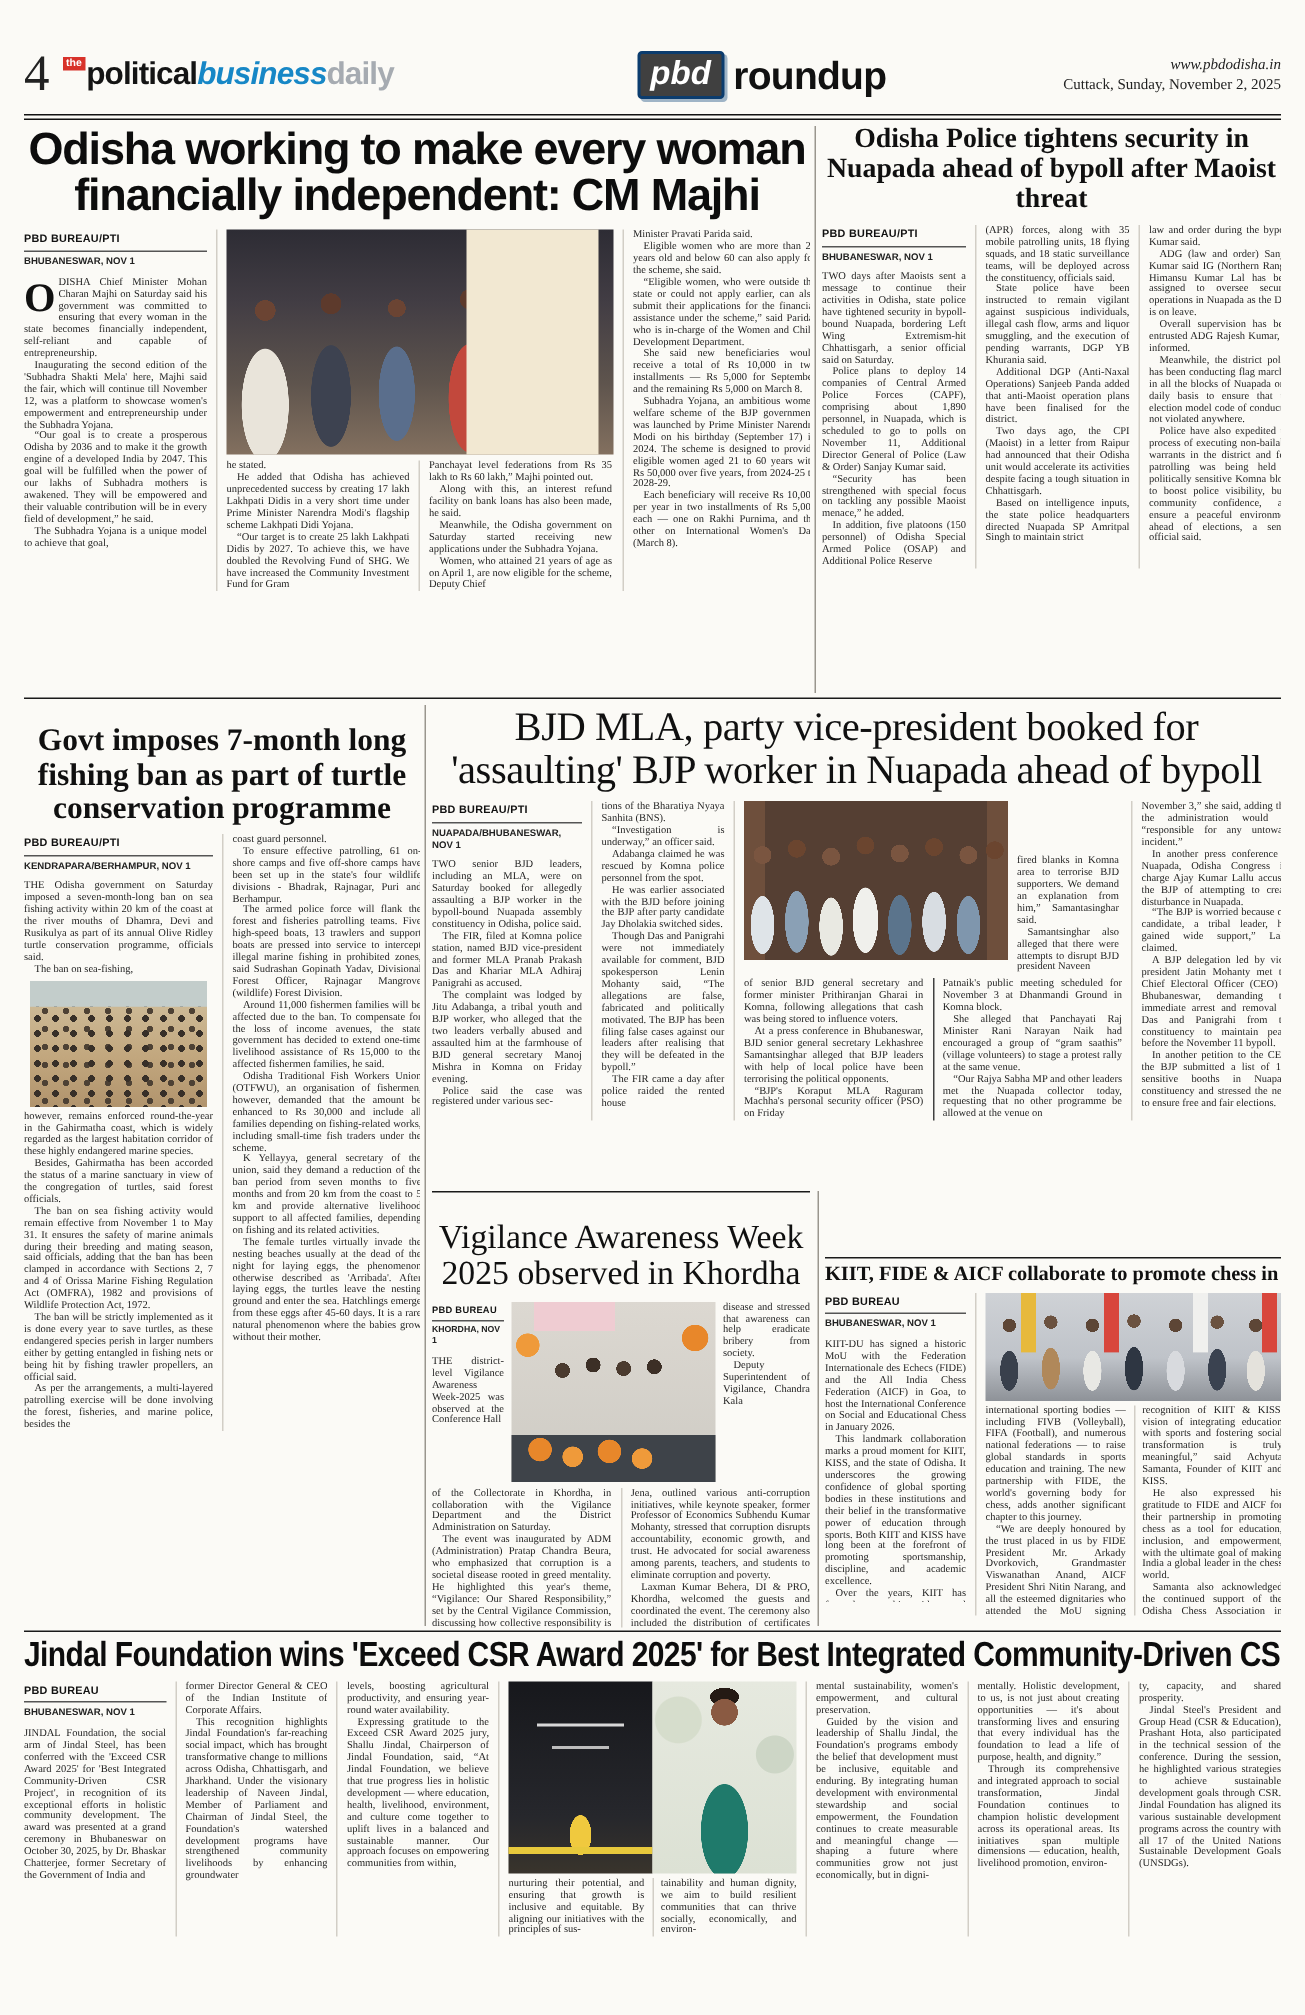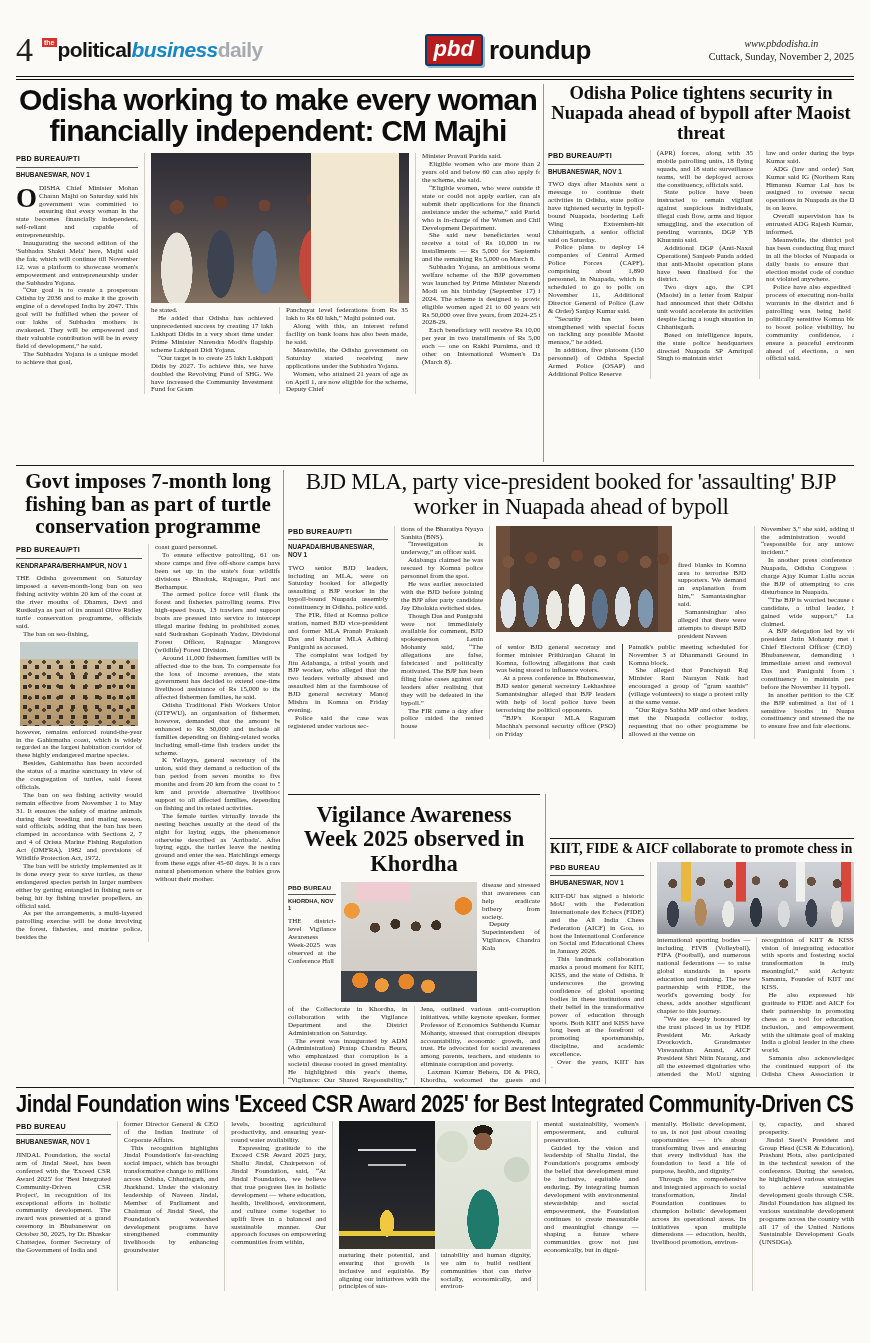--- a/index.html
+++ b/index.html
@@ -9,25 +9,25 @@
   
   .masthead{position:absolute;left:16px;right:16px;top:24px;height:52px;
             border-bottom:4px double #111;display:flex;align-items:center;justify-content:space-between;}
   .mast-left{display:flex;align-items:center;gap:9px;}
   .page-num{font:400 34px/1 "Liberation Serif",serif;color:#222;}
   .logo{font-family:"Liberation Sans",sans-serif;font-weight:800;font-size:21px;letter-spacing:-0.6px;}
   .logo .the{display:inline-block;background:#d8322a;color:#fff;font-size:7px;font-weight:700;
              padding:1px 2px;vertical-align:top;margin-right:1px;letter-spacing:0;}
   .logo .pol{color:#141414;} .logo .bus{color:#1787c6;font-style:italic;} .logo .dai{color:#a6abb1;}
   .mast-center{display:flex;align-items:center;gap:6px;}
-  .pbd-box{background:#b91c1c;border:2px solid #0b3c6e;border-radius:3px;color:#fff;
+  .pbd-box{background:#404040;border:2px solid #0b3c6e;border-radius:3px;color:#fff;
            font:italic 800 22px/1 "Liberation Sans",sans-serif;padding:2px 7px 4px 7px;
            box-shadow:2px 2px 0 #9fb4c6;margin-left:44px;}
   .roundup{font:800 26px/1 "Liberation Sans",sans-serif;color:#111;letter-spacing:-0.5px;}
-  .mast-right{text-align:center;font-size:10px;line-height:1.3;color:#222;}
+  .mast-right{text-align:right;font-size:10px;line-height:1.3;color:#222;}
   .mast-right .site{font-style:italic;}
   
   .hl-sans{font-family:"Liberation Sans",sans-serif;font-weight:800;text-align:center;
            color:#0d0d0d;letter-spacing:-0.8px;line-height:1.04;}
   .hl-serif{font-family:"Liberation Serif",serif;text-align:center;color:#101010;line-height:1.08;}
   
   .byline{font:700 7.2px/1.2 "Liberation Sans",sans-serif;letter-spacing:.2px;color:#111;
           border-bottom:1px solid #555;padding:2px 0 3px 0;margin-bottom:3px;}
   .datesub{font:700 6.4px/1.2 "Liberation Sans",sans-serif;color:#222;margin-bottom:6px;}
   
@@ -212,21 +212,21 @@
     <div class="bcol" style="width:96px;flex:none;max-height:318px;">law and order during the bypoll, Kumar said.
  ADG (law and order) Sanjay Kumar said IG (Northern Range) Himansu Kumar Lal has been assigned to oversee security operations in Nuapada as the DIG is on leave.
  Overall supervision has been entrusted ADG Rajesh Kumar, he informed.
  Meanwhile, the district police has been conducting flag marches in all the blocks of Nuapada on a daily basis to ensure that the election model code of conduct is not violated anywhere.
  Police have also expedited the process of executing non-bailable warrants in the district and foot patrolling was being held at politically sensitive Komna block to boost police visibility, build community confidence, and ensure a peaceful environment ahead of elections, a senior official said.</div>
   </div>
 </div>
 
 <div class="rule-h" style="top:465px;"></div>
 
-<div class="art" style="left:16px;top:470px;width:264px;height:614px;">
+<div class="art" style="left:16px;top:482px;width:264px;height:614px;">
   <div class="hl-serif" style="font-size:21px;font-weight:700;">Govt imposes 7-month long fishing ban as part of turtle conservation programme</div>
   <div class="cols" style="margin-top:6px;">
     <div style="width:126px;flex:none;">
       <div class="byline">PBD BUREAU/PTI</div>
       <div class="datesub">KENDRAPARA/BERHAMPUR, NOV 1</div>
       <div class="bcol">THE Odisha government on Saturday imposed a seven-month-long ban on sea fishing activity within 20 km of the coast at the river mouths of Dhamra, Devi and Rusikulya as part of its annual Olive Ridley turtle conservation programme, officials said.
  The ban on sea-fishing,</div>
       <div class="photo turtle-photo"></div>
       <div class="bcol" style="max-height:330px;">however, remains enforced round-the-year in the Gahirmatha coast, which is widely regarded as the largest habitation corridor of these highly endangered marine species.
  Besides, Gahirmatha has been accorded the status of a marine sanctuary in view of the congregation of turtles, said forest officials.
@@ -240,21 +240,21 @@
  Around 11,000 fishermen families will be affected due to the ban. To compensate for the loss of income avenues, the state government has decided to extend one-time livelihood assistance of Rs 15,000 to the affected fishermen families, he said.
  Odisha Traditional Fish Workers Union (OTFWU), an organisation of fishermen, however, demanded that the amount be enhanced to Rs 30,000 and include all families depending on fishing-related works, including small-time fish traders under the scheme.
  K Yellayya, general secretary of the union, said they demand a reduction of the ban period from seven months to five months and from 20 km from the coast to 5 km and provide alternative livelihood support to all affected families, depending on fishing and its related activities.
  The female turtles virtually invade the nesting beaches usually at the dead of the night for laying eggs, the phenomenon otherwise described as 'Arribada'. After laying eggs, the turtles leave the nesting ground and enter the sea. Hatchlings emerge from these eggs after 45-60 days. It is a rare natural phenomenon where the babies grow without their mother.</div>
   </div>
 </div>
 
 <div class="rule-v" style="left:283px;top:470px;height:614px;"></div>
 
 <div class="art" style="left:288px;top:470px;width:566px;height:360px;">
-  <div class="hl-serif" style="font-size:23px;font-weight:400;letter-spacing:-0.3px;">BJD MLA, party vice-president booked for 'assaulting' BJP worker in Nuapada ahead of bypoll</div>
+  <div class="hl-serif" style="font-size:27px;font-weight:400;letter-spacing:-0.3px;">BJD MLA, party vice-president booked for 'assaulting' BJP worker in Nuapada ahead of bypoll</div>
   <div class="cols" style="margin-top:6px;">
     <div style="width:100px;flex:none;">
       <div class="byline">PBD BUREAU/PTI</div>
       <div class="datesub">NUAPADA/BHUBANESWAR, NOV 1</div>
       <div class="bcol" style="max-height:212px;">TWO senior BJD leaders, including an MLA, were on Saturday booked for allegedly assaulting a BJP worker in the bypoll-bound Nuapada assembly constituency in Odisha, police said.
  The FIR, filed at Komna police station, named BJD vice-president and former MLA Pranab Prakash Das and Khariar MLA Adhiraj Panigrahi as accused.
  The complaint was lodged by Jitu Adabanga, a tribal youth and BJP worker, who alleged that the two leaders verbally abused and assaulted him at the farmhouse of BJD general secretary Manoj Mishra in Komna on Friday evening.
  Police said the case was registered under various sec-</div>
     </div>
     <div class="bcol" style="width:82px;flex:none;max-height:252px;">tions of the Bharatiya Nyaya Sanhita (BNS).
@@ -280,21 +280,21 @@
     </div>
     <div class="bcol" style="width:100px;flex:none;max-height:292px;">November 3,” she said, adding that the administration would be “responsible for any untoward incident.”
  In another press conference at Nuapada, Odisha Congress in-charge Ajay Kumar Lallu accused the BJP of attempting to create disturbance in Nuapada.
  “The BJP is worried because our candidate, a tribal leader, has gained wide support,” Lallu claimed.
  A BJP delegation led by vice-president Jatin Mohanty met the Chief Electoral Officer (CEO) in Bhubaneswar, demanding the immediate arrest and removal of Das and Panigrahi from the constituency to maintain peace before the November 11 bypoll.
  In another petition to the CEO, the BJP submitted a list of 108 sensitive booths in Nuapada constituency and stressed the need to ensure free and fair elections.</div>
   </div>
 </div>
 
 <div class="art" style="left:288px;top:794px;width:252px;height:290px;border-top:1px solid #1a1a1a;">
-  <div class="hl-serif" style="font-size:22.5px;font-weight:700;margin-top:8px;">Vigilance Awareness Week 2025 observed in Khordha</div>
+  <div class="hl-serif" style="font-size:22.5px;font-weight:400;margin-top:18px;">Vigilance Awareness Week 2025 observed in Khordha</div>
   <div class="vig-top" style="margin-top:6px;">
     <div style="width:48px;flex:none;">
       <div class="byline" style="font-size:6.2px;">PBD BUREAU</div>
       <div class="datesub" style="font-size:5.8px;">KHORDHA, NOV 1</div>
       <div class="bcol" style="max-height:85px;">THE district-level Vigilance Awareness Week-2025 was observed at the Conference Hall</div>
     </div>
     <div class="photo vig-photo"></div>
     <div class="bcol" style="width:58px;max-height:120px;">disease and stressed that awareness can help eradicate bribery from society.
  Deputy Superintendent of Vigilance, Chandra Kala</div>
   </div>

